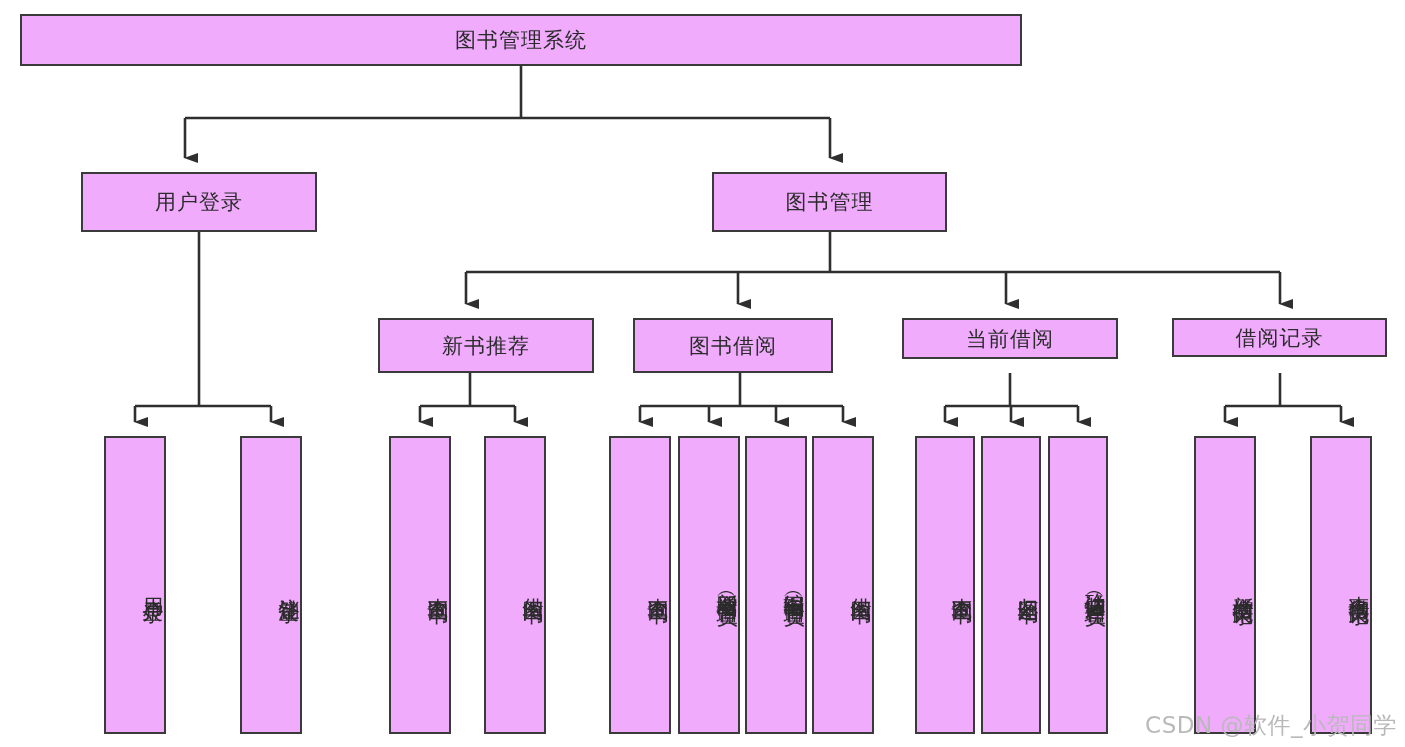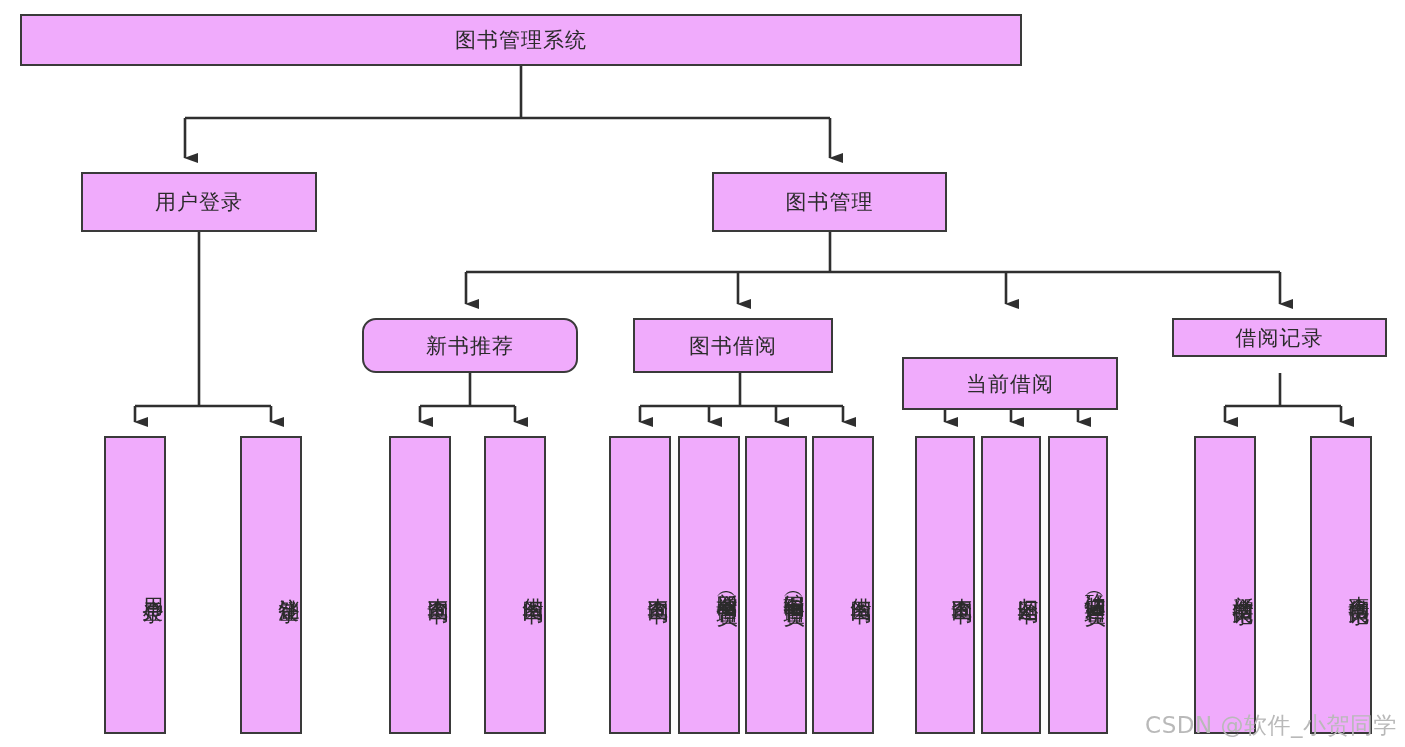--- a/index.html
+++ b/index.html
@@ -126,27 +126,27 @@
     <span>图书管理系统</span>
   </div>
 
   <div class="node horiz" style="left:81px; top:172px; width:236px; height:60px;">
     <span>用户登录</span>
   </div>
   <div class="node horiz" style="left:712px; top:172px; width:235px; height:60px;">
     <span>图书管理</span>
   </div>
 
-  <div class="node horiz" style="left:362px; top:318px; width:216px; height:55px;border-radius:14px;">
+  <div class="node horiz" style="left:378px; top:318px; width:216px; height:55px;">
     <span>新书推荐</span>
   </div>
   <div class="node horiz" style="left:633px; top:318px; width:200px; height:55px;">
     <span>图书借阅</span>
   </div>
-  <div class="node horiz" style="left:902px; top:318px; width:216px; height:53px;margin-top:39px;">
+  <div class="node horiz" style="left:902px; top:318px; width:216px; height:41px;">
     <span>当前借阅</span>
   </div>
   <div class="node horiz" style="left:1172px; top:318px; width:215px; height:39px;">
     <span>借阅记录</span>
   </div>
 
   <div class="node vert" style="left:104px; top:436px; width:62px; height:298px;">
     <span class="vtext">用户登录</span>
   </div>
   <div class="node vert" style="left:240px; top:436px; width:62px; height:298px;">

